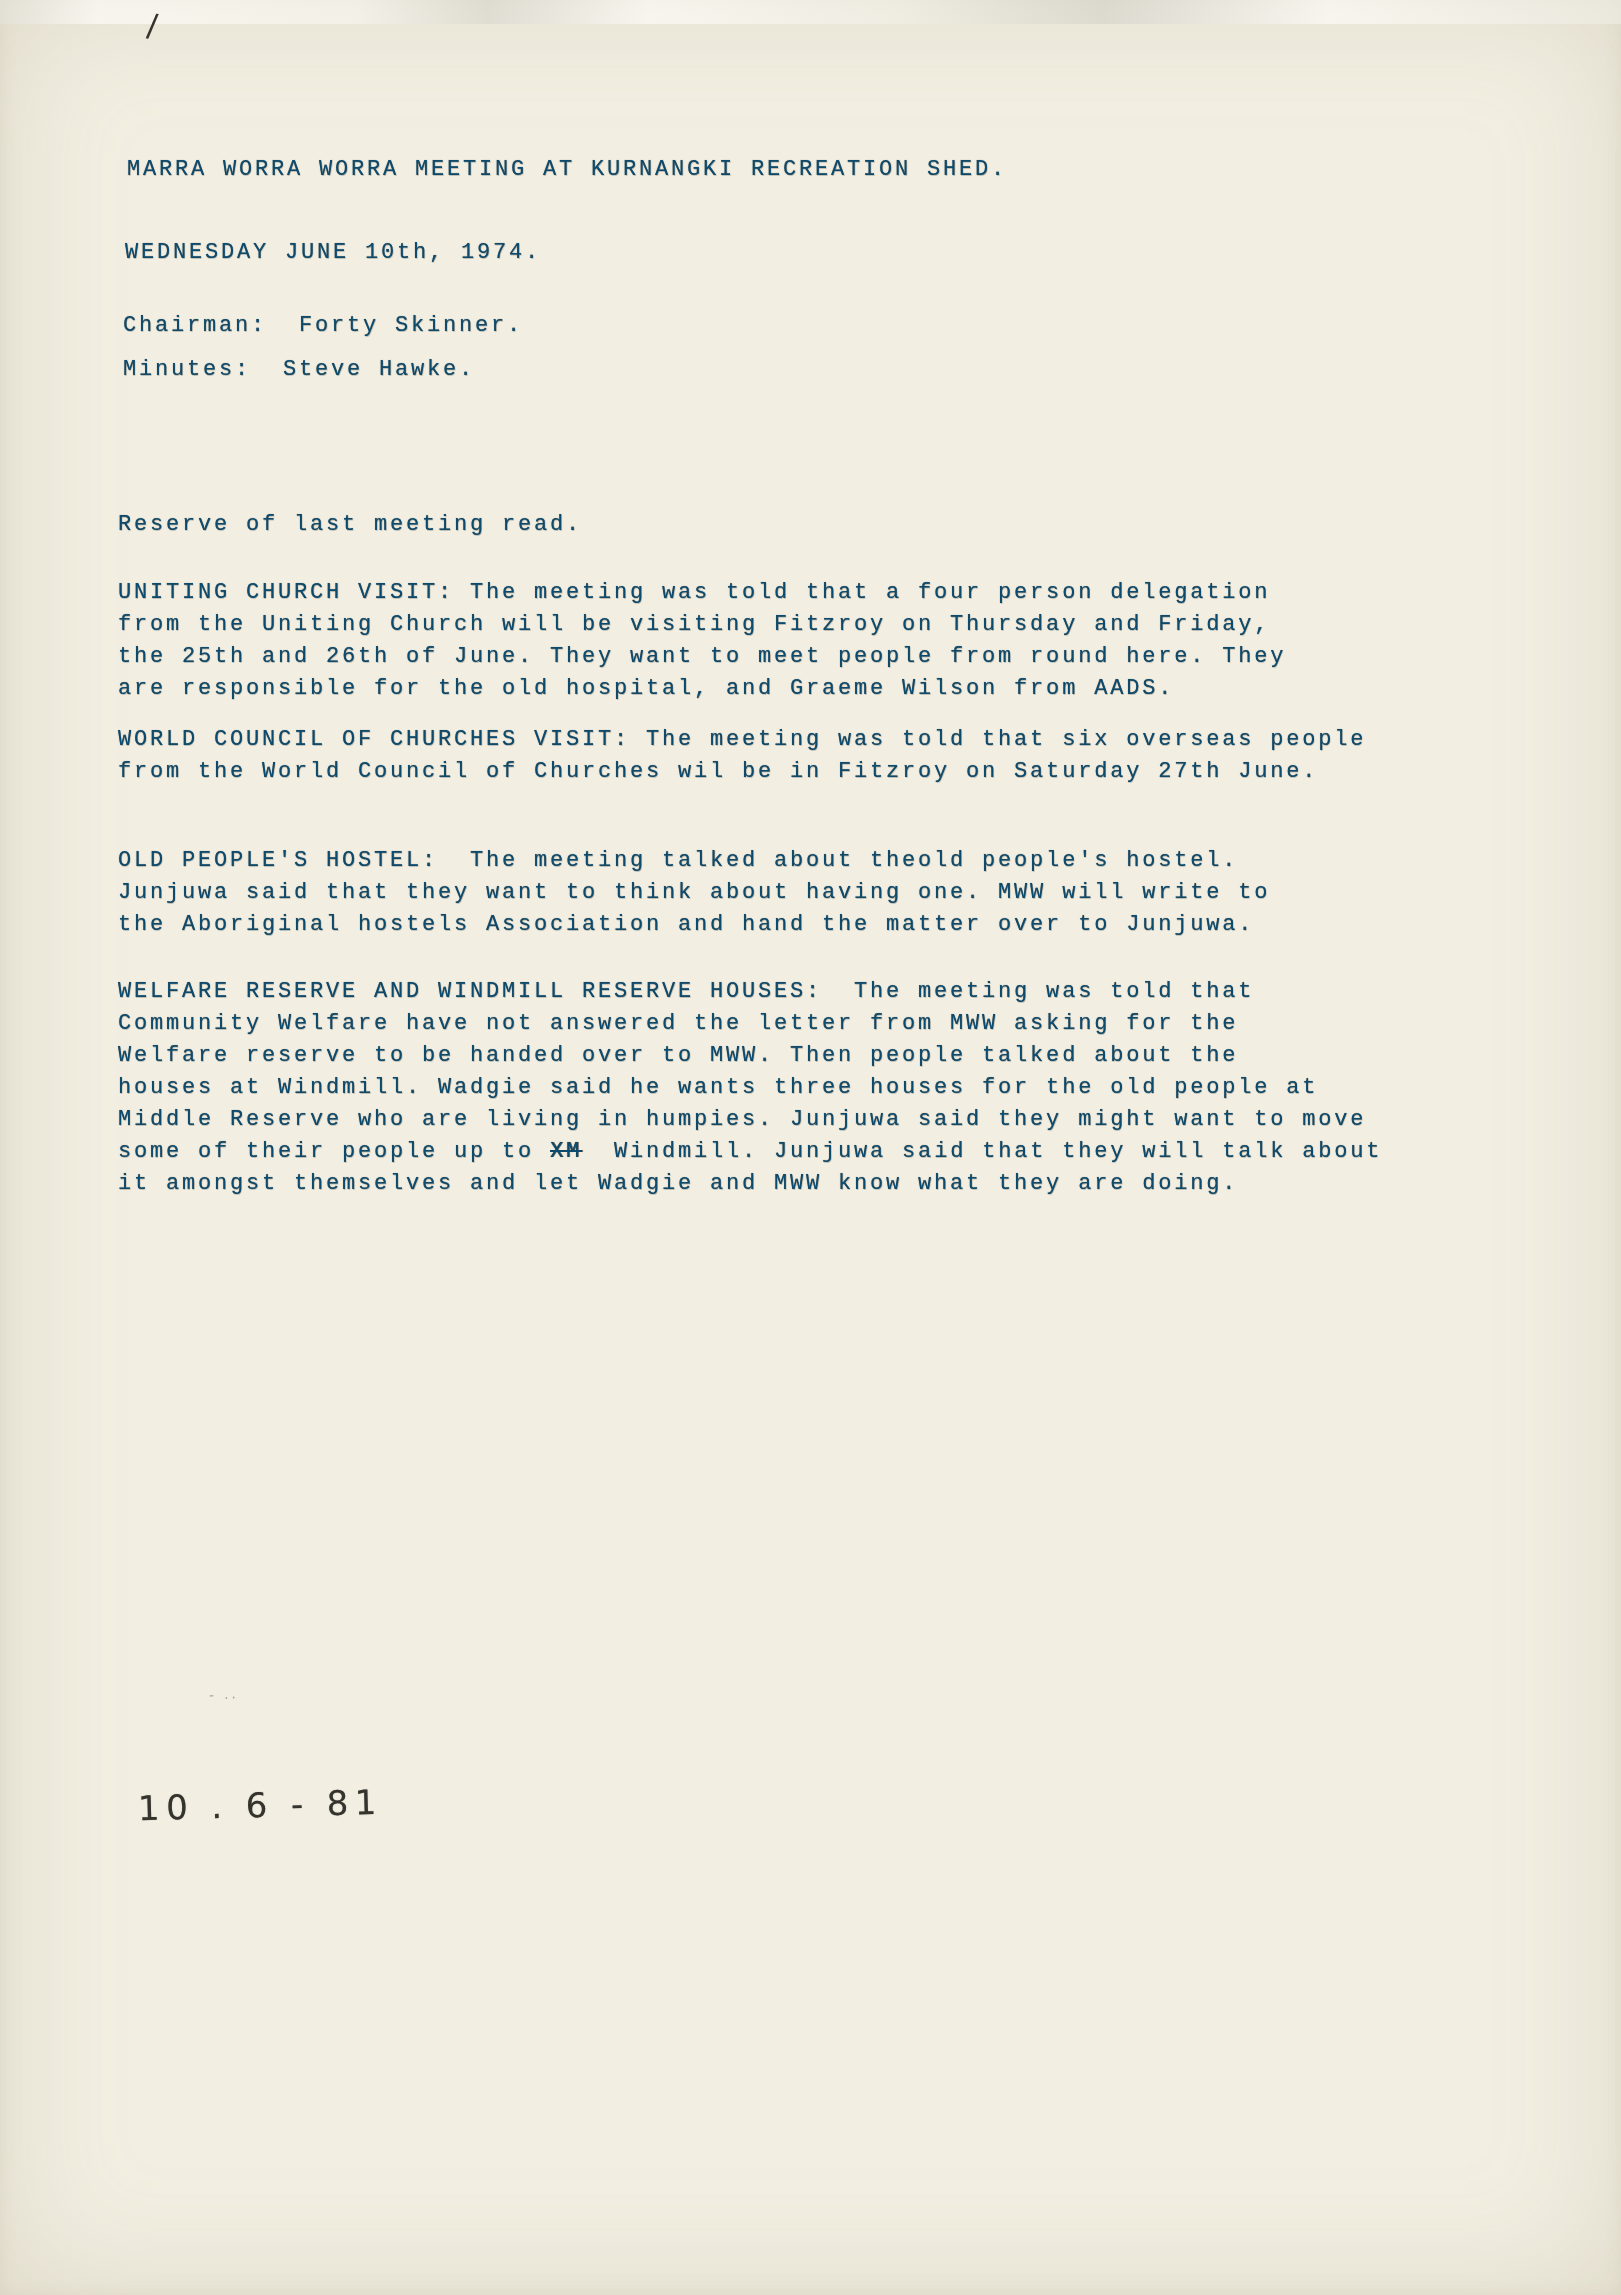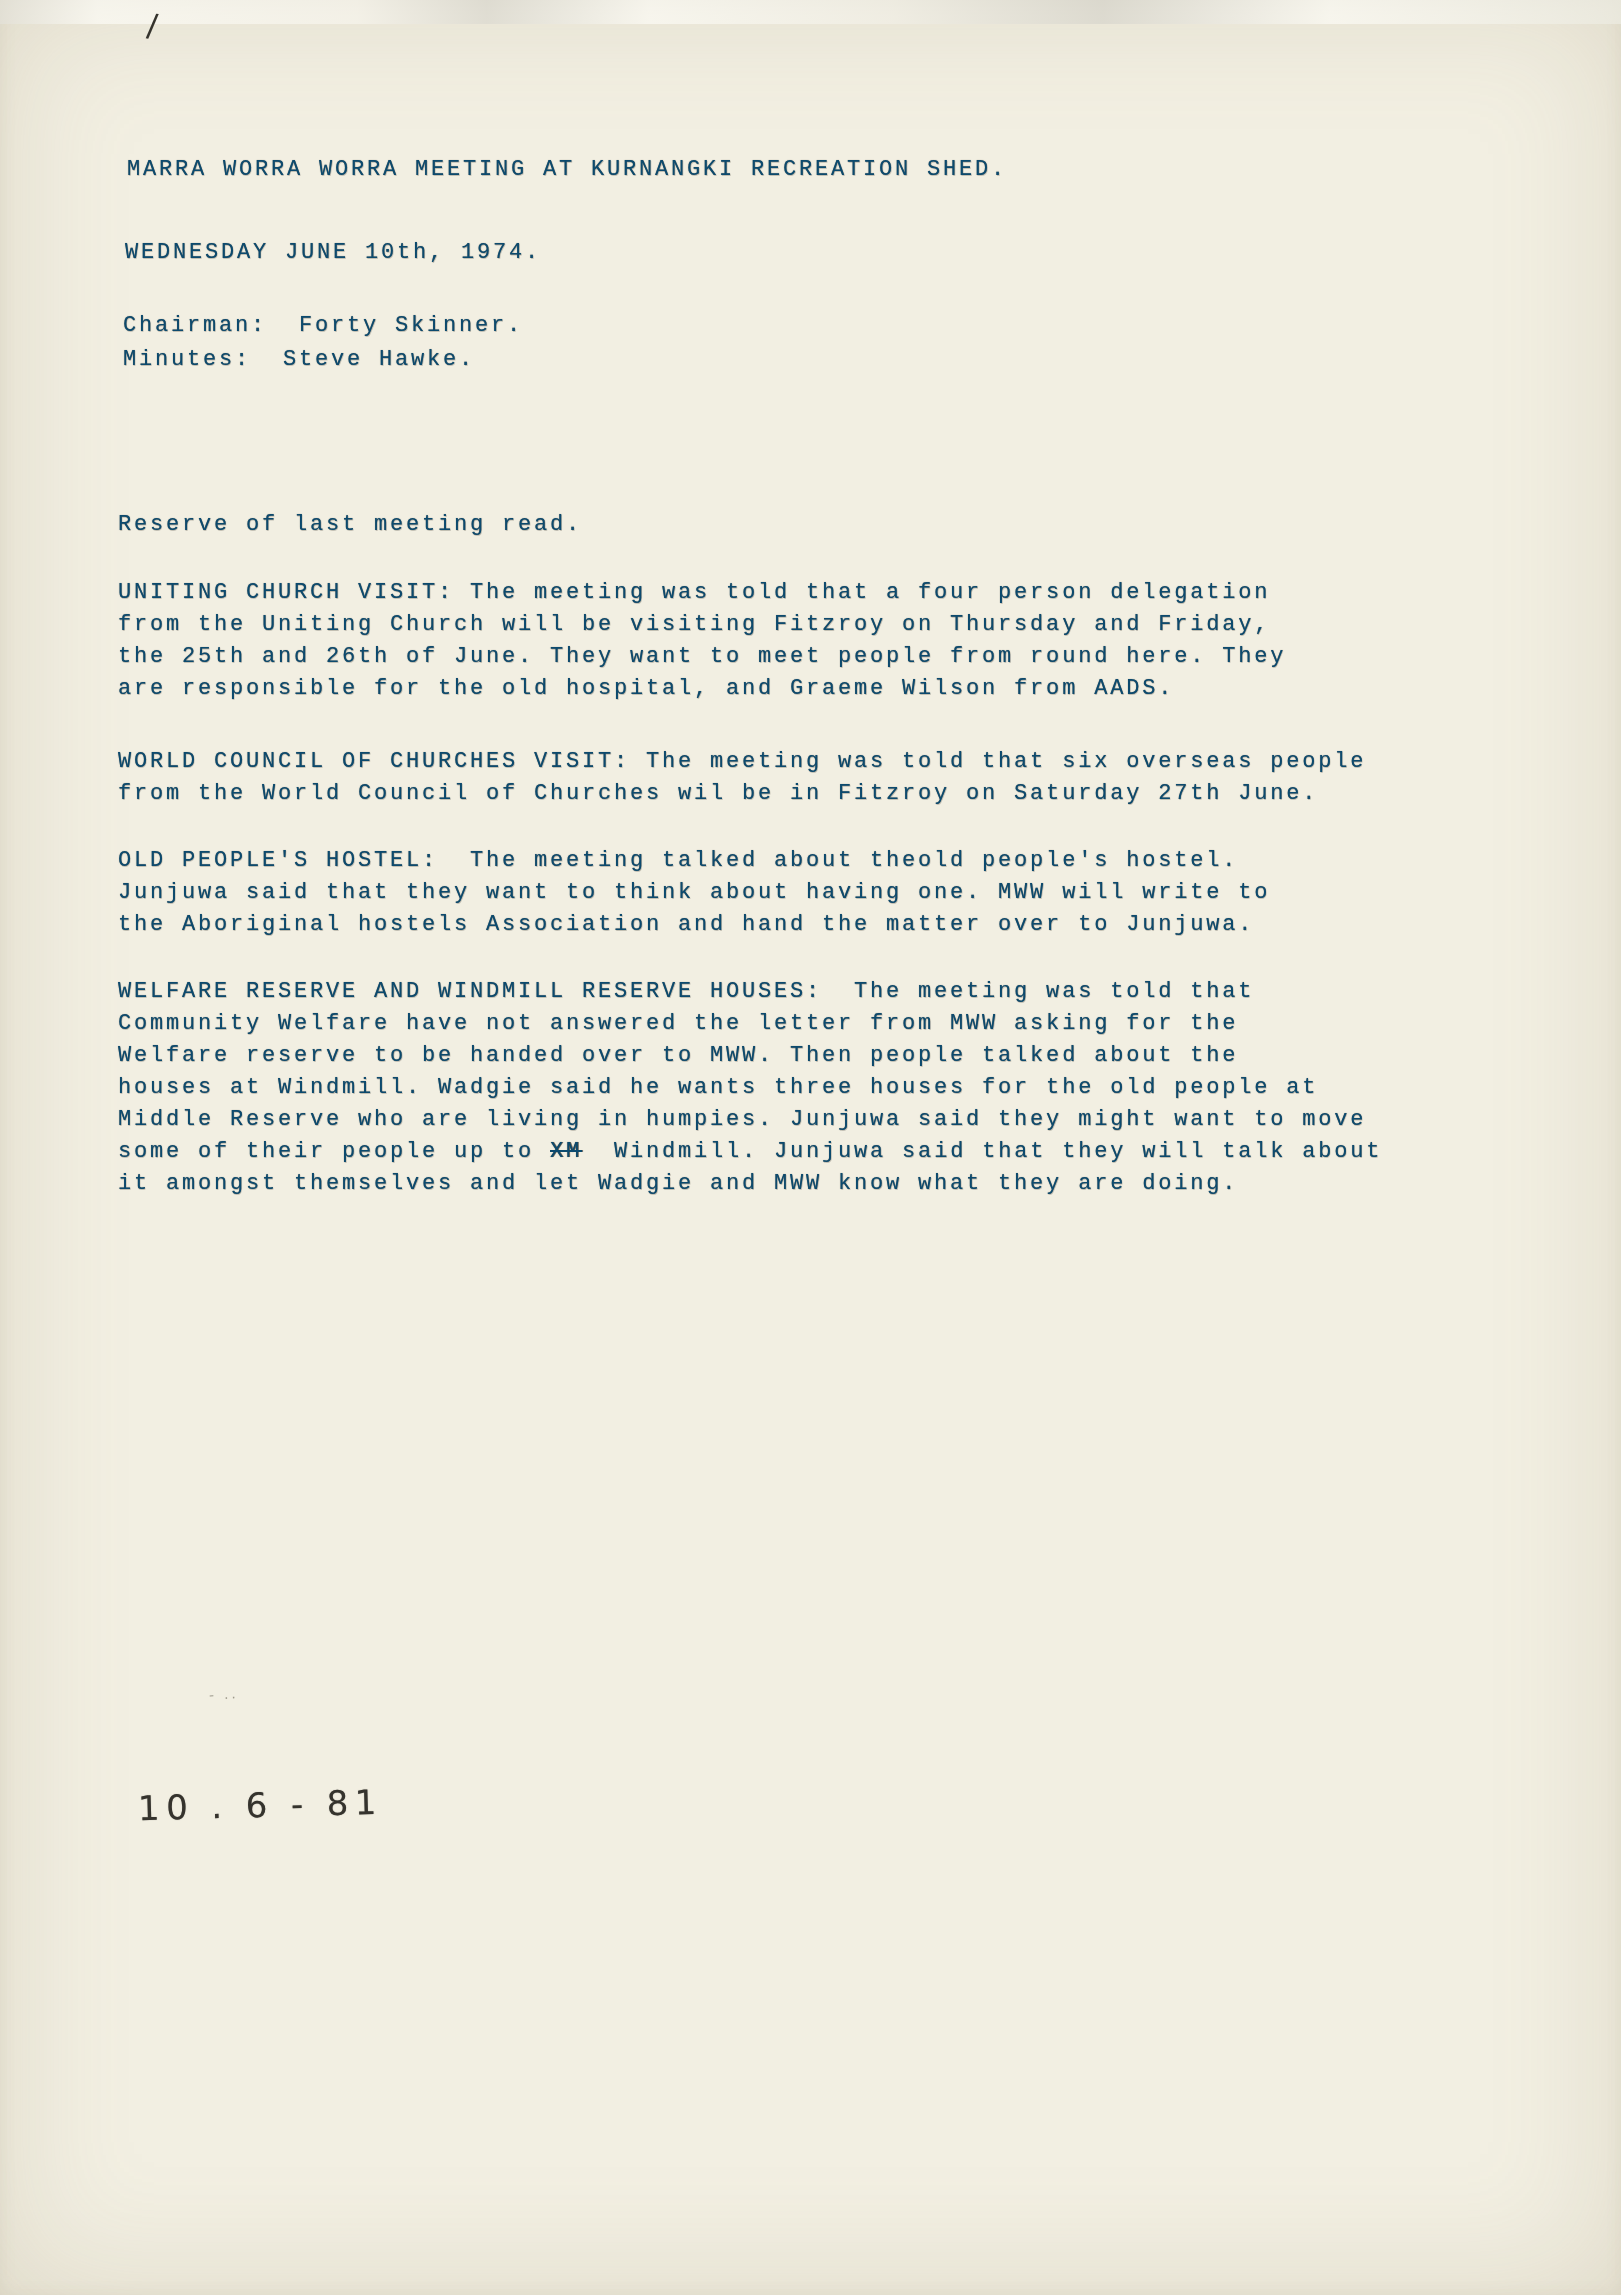--- a/index.html
+++ b/index.html
@@ -77,31 +77,31 @@
   <div class="scan-top-edge"></div>
 
   <div class="hand pen-tick">/</div>
 
   <h1 class="typed" style="left:127px; top:154px;">MARRA WORRA WORRA MEETING AT KURNANGKI RECREATION SHED.</h1>
 
   <p class="typed" style="left:125px; top:237px;">WEDNESDAY JUNE 10th, 1974.</p>
 
   <p class="typed" style="left:123px; top:310px;">Chairman:  Forty Skinner.</p>
 
-  <p class="typed" style="left:123px; top:344px;">Minutes:  Steve Hawke.</p>
+  <p class="typed" style="left:123px; top:354px;">Minutes:  Steve Hawke.</p>
 
 
   <p class="typed" style="left:118px; top:509px;">Reserve of last meeting read.</p>
 
   <p class="typed" style="left:118px; top:577px;">UNITING CHURCH VISIT: The meeting was told that a four person delegation
 from the Uniting Church will be visiting Fitzroy on Thursday and Friday,
 the 25th and 26th of June. They want to meet people from round here. They
 are responsible for the old hospital, and Graeme Wilson from AADS.</p>
 
-  <p class="typed" style="left:118px; top:746px;">WORLD COUNCIL OF CHURCHES VISIT: The meeting was told that six overseas people
+  <p class="typed" style="left:118px; top:724px;">WORLD COUNCIL OF CHURCHES VISIT: The meeting was told that six overseas people
 from the World Council of Churches wil be in Fitzroy on Saturday 27th June.</p>
 
   <p class="typed" style="left:118px; top:976px;"><span>WELFARE RESERVE AND WINDMILL RESERVE HOUSES:  The meeting was told that
 Community Welfare have not answered the letter from MWW asking for the
 Welfare reserve to be handed over to MWW. Then people talked about the
 houses at Windmill. Wadgie said he wants three houses for the old people at
 Middle Reserve who are living in humpies. Junjuwa said they might want to move
 some of their people up to </span><span class="struck">XM</span><span>  Windmill. Junjuwa said that they will talk about
 it amongst themselves and let Wadgie and MWW know what they are doing.</span></p>
 

